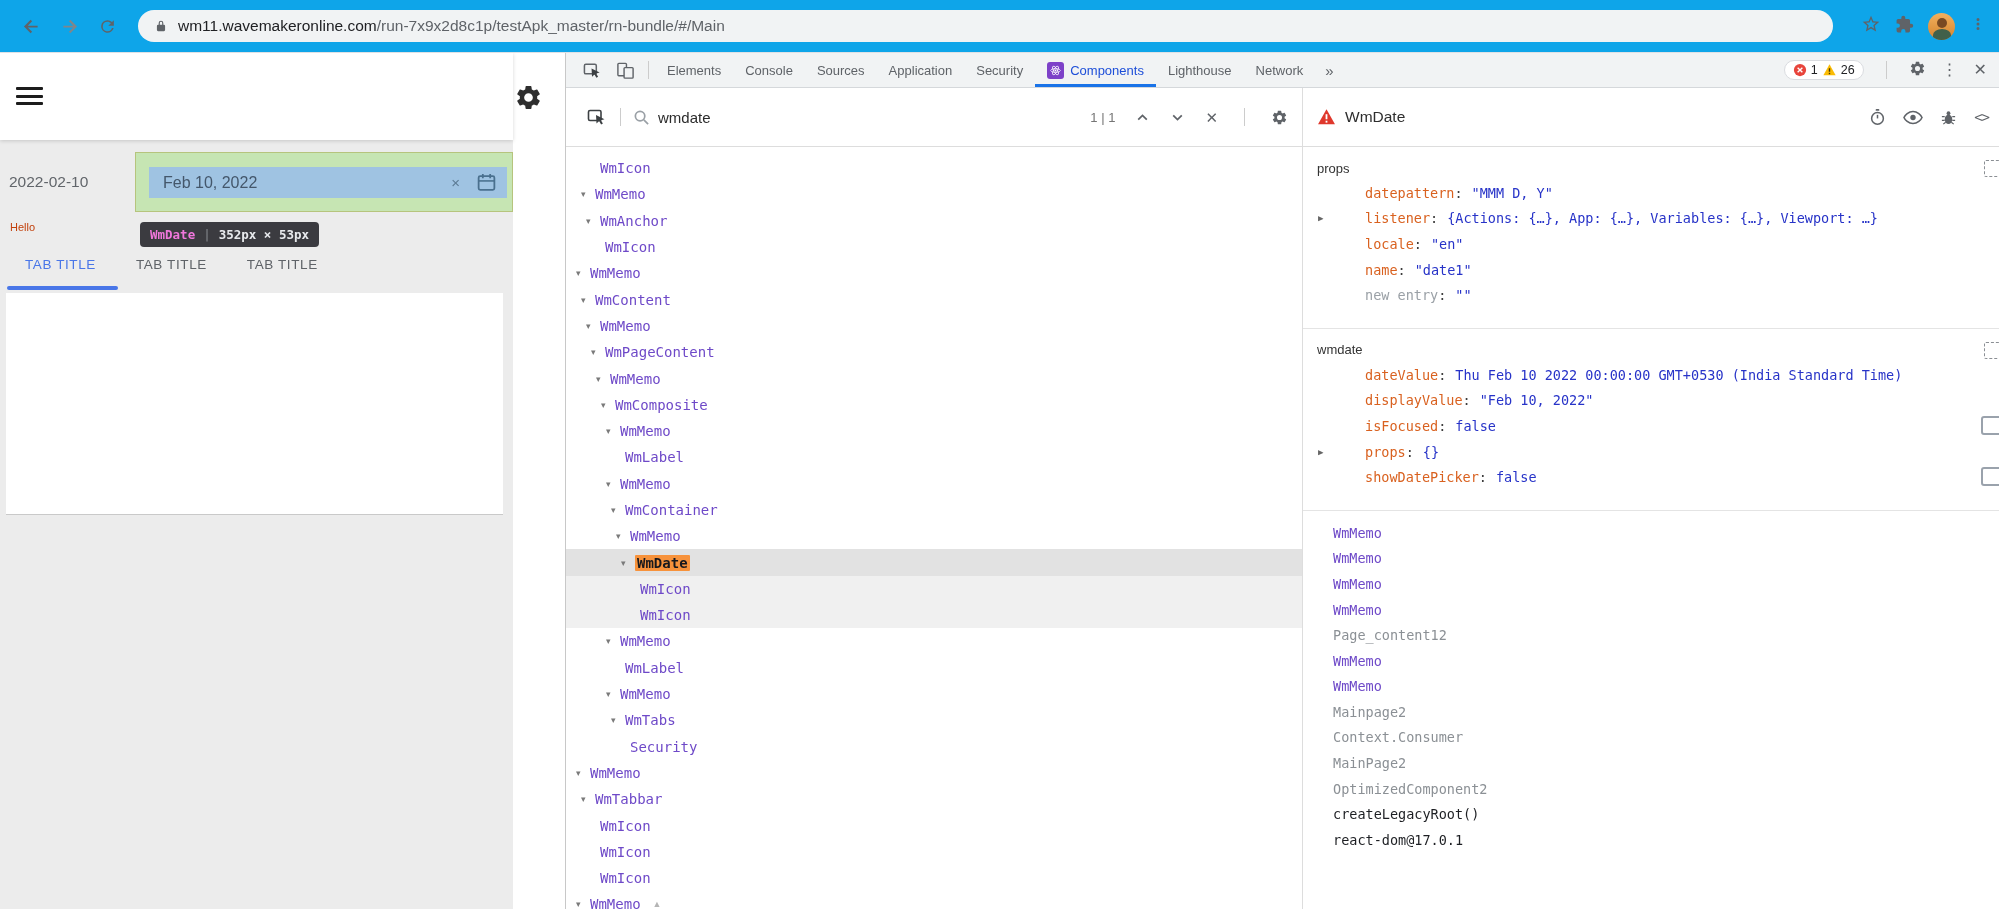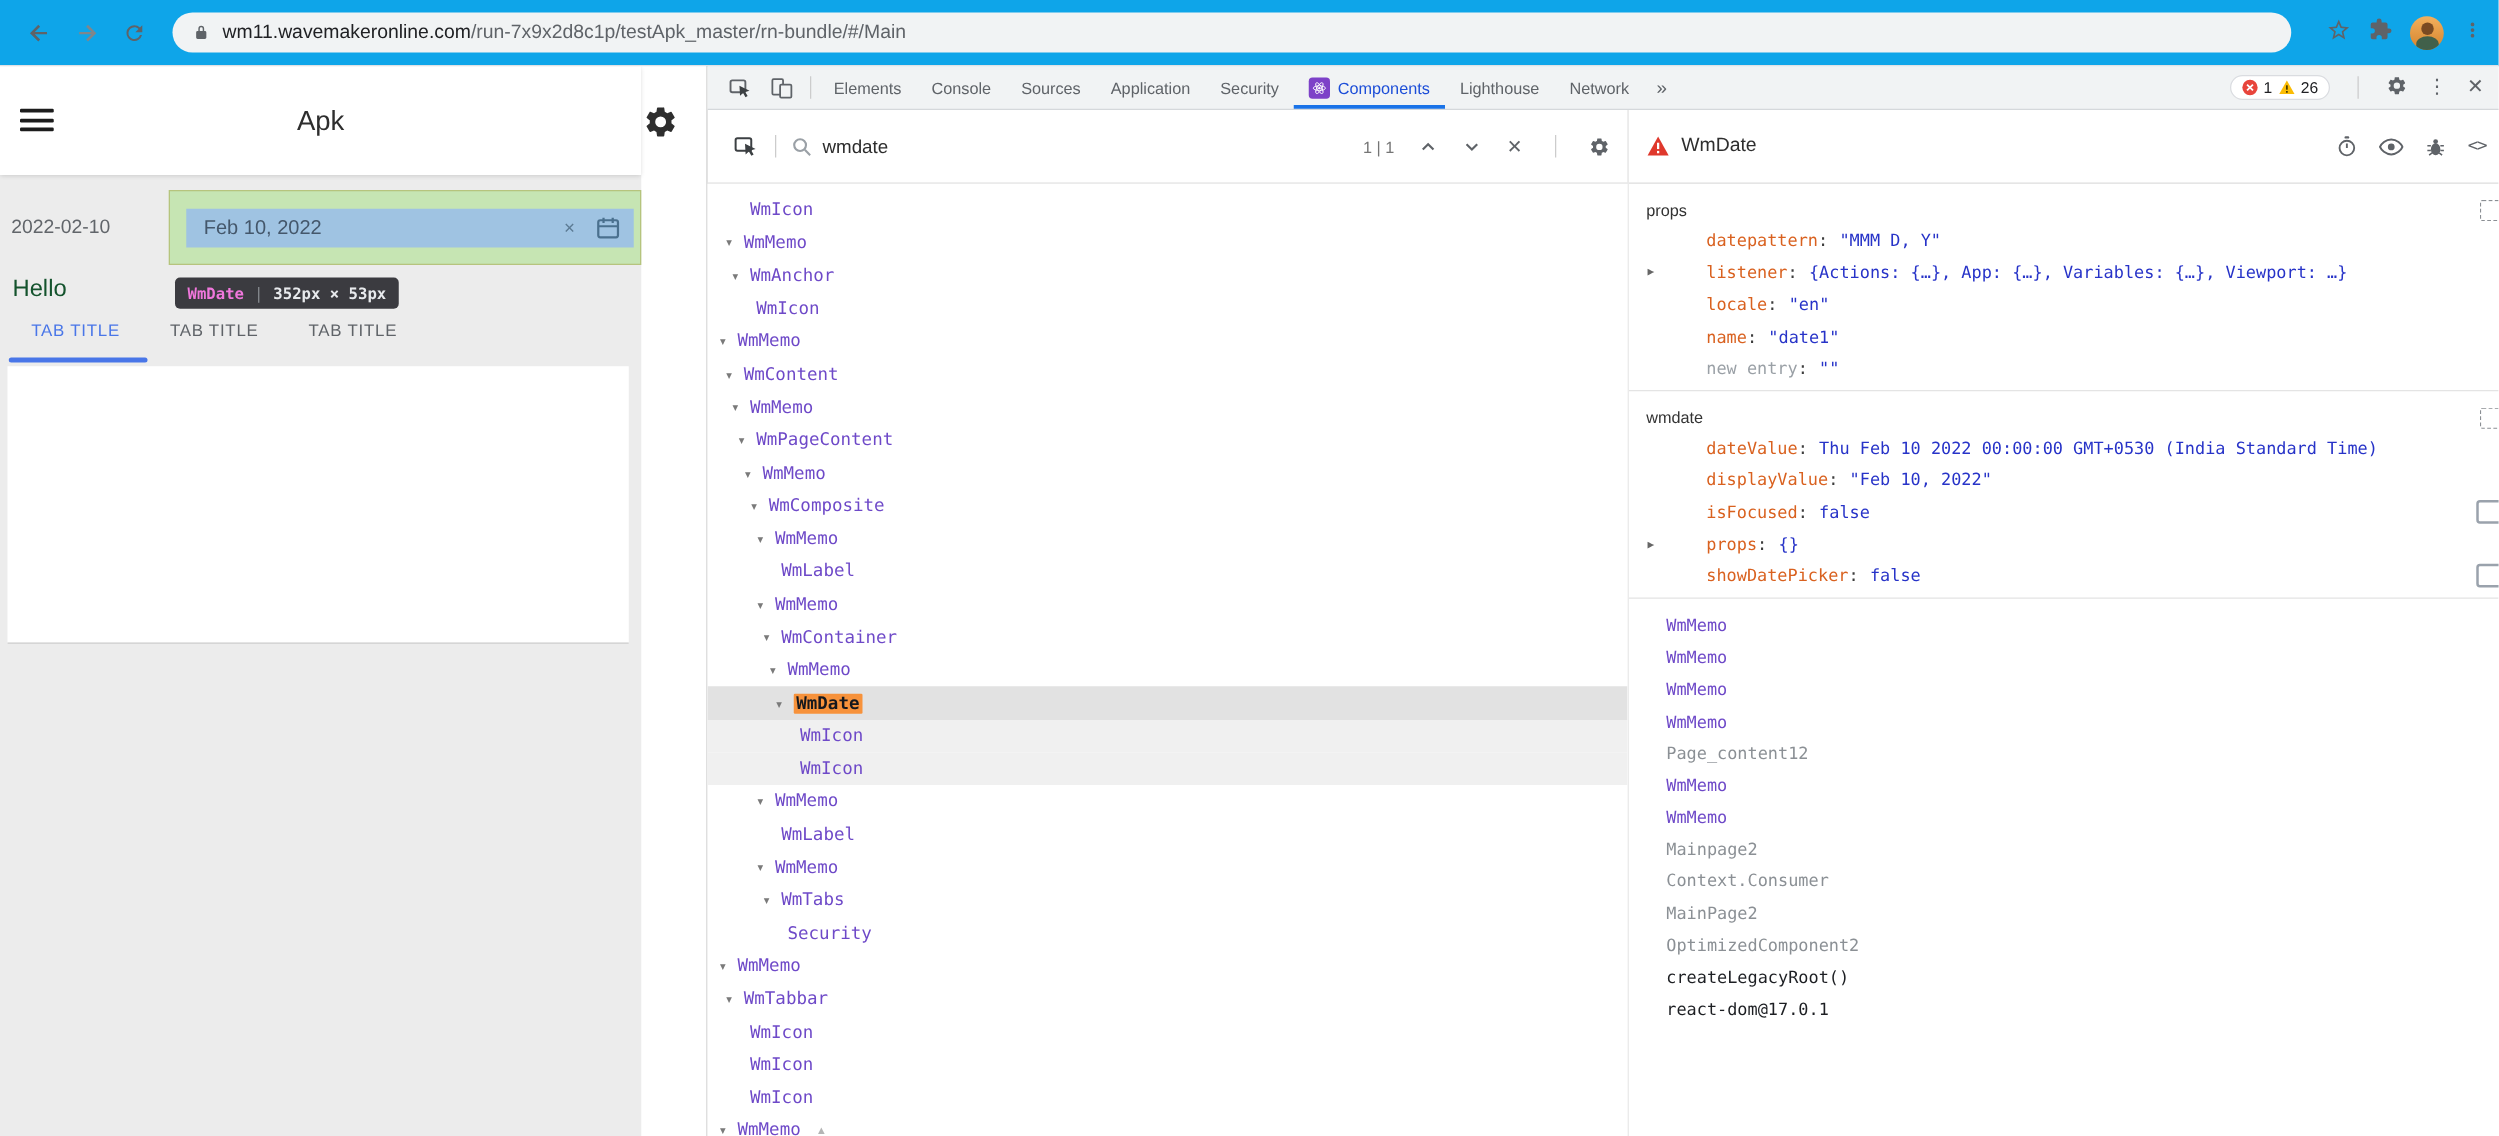--- a/index.html
+++ b/index.html
@@ -34,21 +34,21 @@
   .burger i { display:block; height:3px; background:#1c1c1c; margin-bottom:4.5px; border-radius:1px; }
   .app-title { position:absolute; left:0; width:513px; text-align:center; top:31px; font-size:22px; color:#2e2e2e; }
   .app-gear { position:absolute; right:22px; top:30px; }
   .date-label { position:absolute; left:9px; top:120px; font-size:15.5px; color:#61656a; }
   .dwidget { position:absolute; left:135px; top:99px; width:378px; height:60px;
              background:#c6e5b3; border:1px solid rgba(170,170,80,.55); }
   .dinput { position:absolute; left:13px; top:14px; width:358px; height:31px; background:#9fc3e2;
             display:flex; align-items:center; padding:0 10px 0 14px; }
   .dinput .val { font-size:16px; color:#44576b; }
   .dclear { margin-left:auto; font-size:15px; color:#5c7b94; }
-  .hello { position:absolute; left:10px; top:168px; font-size:19px; color:#14532d; }
+  .hello { position:absolute; left:10px; top:168px; font-size:11px; color:#c2410c; }
   .otooltip { position:absolute; left:140px; top:169px; height:25px; background:#3b3b40; border-radius:4px;
               display:inline-flex; align-items:center; gap:8px; padding:0 10px;
               font-family:"DejaVu Sans Mono", monospace; font-size:12.5px; white-space:nowrap; }
   .otooltip .cname { color:#f077dc; font-weight:bold; }
   .otooltip .sep { color:#85898e; }
   .otooltip .dims { color:#e8eaed; font-weight:bold; }
   .atabs { position:absolute; left:25px; top:204px; display:flex; gap:40px; }
   .atab { font-size:13.5px; letter-spacing:.6px; color:#5f6368; white-space:nowrap; }
   .atab.act { color:#4976e8; }
   .atab-line { position:absolute; left:7px; top:233px; width:111px; height:4px; background:#4976e8; border-radius:2px; }
@@ -84,21 +84,21 @@
   .arrow { width:14px; flex:none; font-size:9px; color:#7a7a7a; }
   .tname { font-family:"DejaVu Sans Mono", monospace; font-size:14px; color:#6e49c8; white-space:pre; }
   .tname.match { background:#f7923b; color:#16181d; font-weight:bold; padding:0 2px; border-radius:1px; }
   .upind { color:#b5b5b5; font-size:9px; margin-left:12px; }
 
   .inspector { flex:1; display:flex; flex-direction:column; min-width:0; overflow:hidden; background:#fff; }
   .insp-header { height:59px; border-bottom:1px solid #ddd; display:flex; align-items:center; padding:0 14px; flex:none; }
   .insp-title { font-size:15.5px; color:#2e2e2e; margin-left:9px; }
   .insp-icons { margin-left:auto; display:flex; align-items:center; gap:17px; margin-right:-4px; }
   .codeglyph { font-family:"DejaVu Sans Mono", monospace; font-size:14px; color:#5f6368; letter-spacing:-1px; }
-  .sect { position:relative; border-bottom:1px solid #e4e4e4; padding:9px 0 4px; }
+  .sect { position:relative; border-bottom:1px solid #e4e4e4; padding:9px 0 20px; }
   .sect.last { border-bottom:none; }
   .sect-h { font-size:13px; color:#333; padding:0 14px; height:24px; display:flex; align-items:center; position:relative; }
   .copyicon { position:absolute; right:-5px; top:4px; width:20px; height:17px;
               border:1.5px dashed #8b8f94; border-radius:2px; background:#fff; }
   .kv { font-family:"DejaVu Sans Mono", monospace; font-size:13.5px; height:25.6px;
         display:flex; align-items:center; padding:0 14px 0 30px; position:relative; white-space:pre; }
   .kv .exp { position:absolute; left:15px; font-size:9px; color:#666; }
   .kv .k { color:#d9611f;margin-left:32px; }
   .kv .k.muted { color:#9aa0a6; }
   .kv .colon { color:#3c3c3c; }
@@ -158,21 +158,20 @@
   <div class="main">
 
     <div class="app">
       <div class="viewport"></div>
       <div class="app-header"></div>
       <span class="burger">
           <i></i>
           <i></i>
           <i></i>
         </span>
-      <div class="app-title">Apk</div>
       <span class="app-gear">
         <svg width="29" height="29" viewBox="0 0 24 24">
             <path d="M19.14 12.94c.04-.3.06-.61.06-.94 0-.32-.02-.64-.07-.94l2.03-1.58a.49.49 0 0 0 .12-.61l-1.92-3.32a.488.488 0 0 0-.59-.22l-2.39.96c-.5-.38-1.03-.7-1.62-.94l-.36-2.54a.484.484 0 0 0-.48-.41h-3.84c-.24 0-.43.17-.47.41l-.36 2.54c-.59.24-1.13.57-1.62.94l-2.39-.96c-.22-.08-.47 0-.59.22L2.74 8.87c-.12.21-.08.47.12.61l2.03 1.58c-.05.3-.09.63-.09.94s.02.64.07.94l-2.03 1.58a.49.49 0 0 0-.12.61l1.92 3.32c.12.22.37.29.59.22l2.39-.96c.5.38 1.03.7 1.62.94l.36 2.54c.05.24.24.41.48.41h3.84c.24 0 .44-.17.47-.41l.36-2.54c.59-.24 1.13-.56 1.62-.94l2.39.96c.22.08.47 0 .59-.22l1.92-3.32a.49.49 0 0 0-.12-.61l-2.01-1.58zM12 15.6A3.6 3.6 0 1 1 12 8.4a3.6 3.6 0 0 1 0 7.2z" fill="#2e2e2e"></path>
           </svg>
       </span>
 
       <div class="date-label">2022-02-10</div>
       <div class="dwidget">
         <div class="dinput">
           <span class="val">Feb 10, 2022</span>

